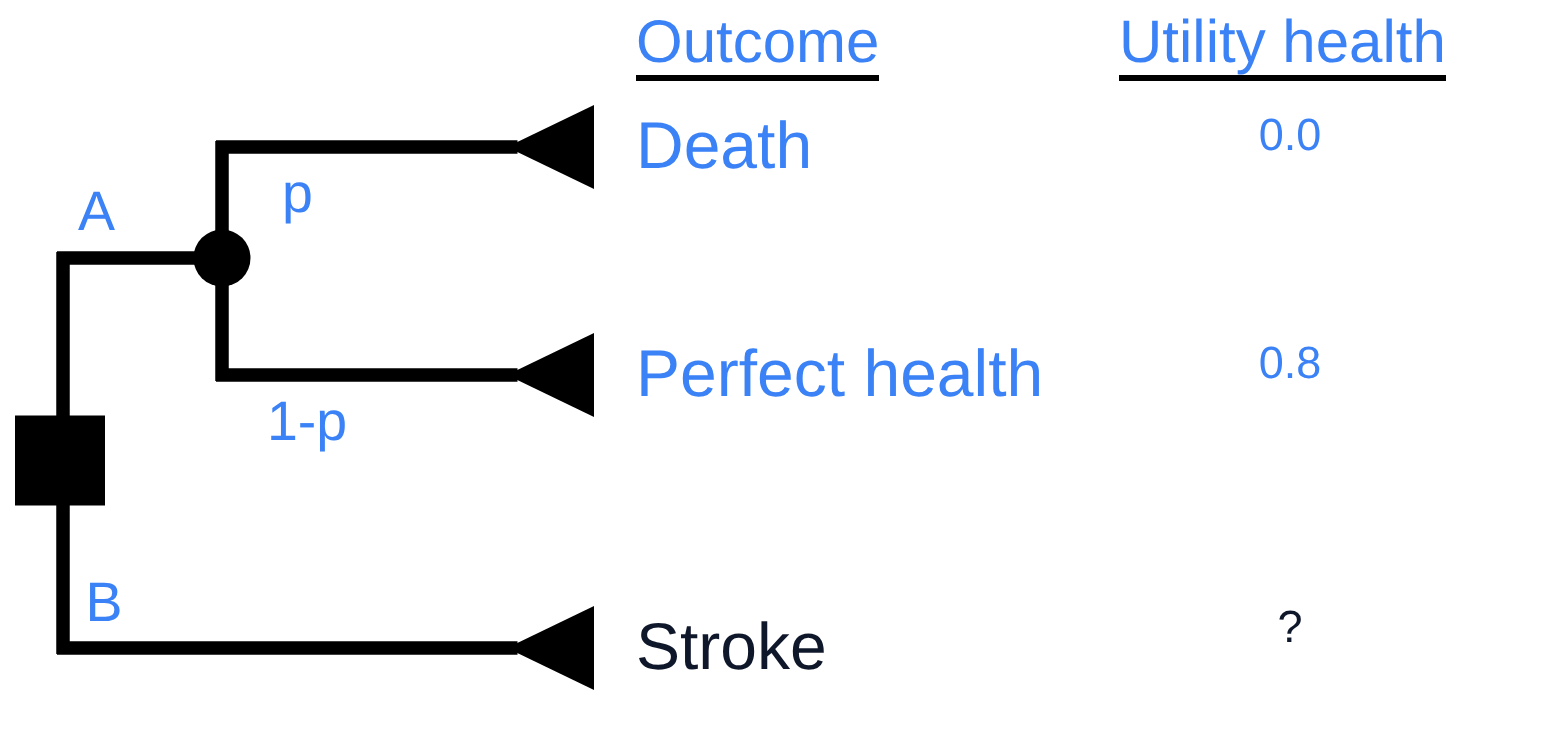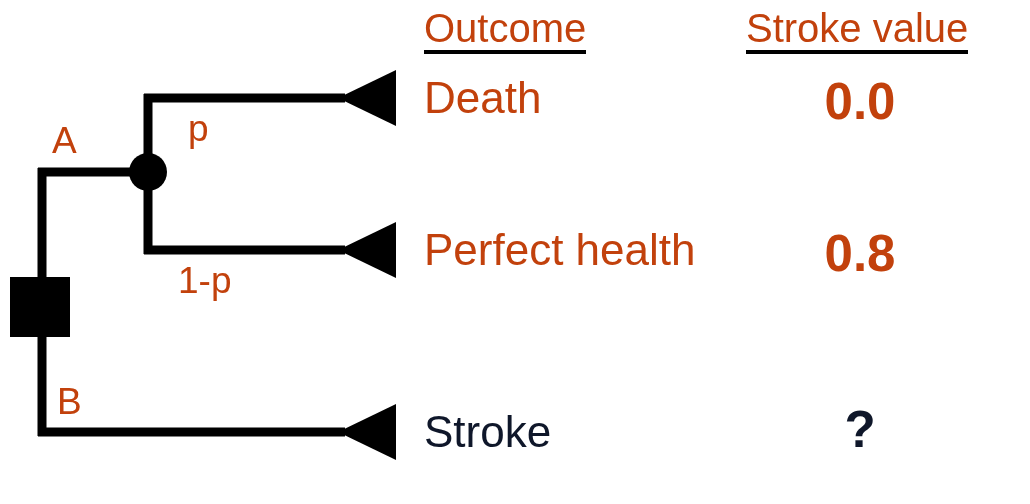--- a/index.html
+++ b/index.html
@@ -23,40 +23,40 @@
     position: absolute;
     left: 0;
     top: 0;
     width: 1030px;
     height: 504px;
   }
   
   .txt {
     position: absolute;
     white-space: nowrap;
-    color: #c2410c;
+    color: #3b82f6;
     line-height: 1;
   }
   .branch-label {
     font-size: 37px;
     font-weight: 400;
   }
   .col-header {
     font-size: 40px;
     font-weight: 400;
     border-bottom: 4px solid #000000;
     padding-bottom: 2px;
   }
   .outcome-text {
     font-size: 44px;
     font-weight: 400;
   }
   .utility-text {
-    font-size: 51px;
-    font-weight: 700;
+    font-size: 30px;
+    font-weight: 400;
   }
   .red {
     color: #0f172a;
   }
   .col-outcome { left: 424px; }
   .col-utility { text-align: center; }
 </style>
 </head>
 <body>
 
@@ -88,21 +88,21 @@
   <div class="txt branch-label" style="left:52px; top:122px;">A</div>
 
   <div class="txt branch-label" style="left:188px; top:110px;">p</div>
 
   <div class="txt branch-label" style="left:178px; top:262px;">1-p</div>
 
   <div class="txt branch-label" style="left:57px; top:383px;">B</div>
 
   <div class="txt col-header" style="left:424px; top:8px;">Outcome</div>
 
-  <div class="txt col-header" style="left:746px; top:8px;">Stroke value</div>
+  <div class="txt col-header" style="left:746px; top:8px;">Utility health</div>
 
   <div class="txt outcome-text col-outcome" style="top:76px;">Death</div>
   <div class="txt utility-text col-utility" style="left:790px; top:76px; width:140px;">0.0</div>
 
   <div class="txt outcome-text col-outcome" style="top:228px;">Perfect health</div>
   <div class="txt utility-text col-utility" style="left:790px; top:228px; width:140px;">0.8</div>
 
   <div class="txt outcome-text col-outcome red" style="top:410px;">Stroke</div>
   <div class="txt utility-text col-utility red" style="left:790px; top:404px; width:140px;">?</div>
 

